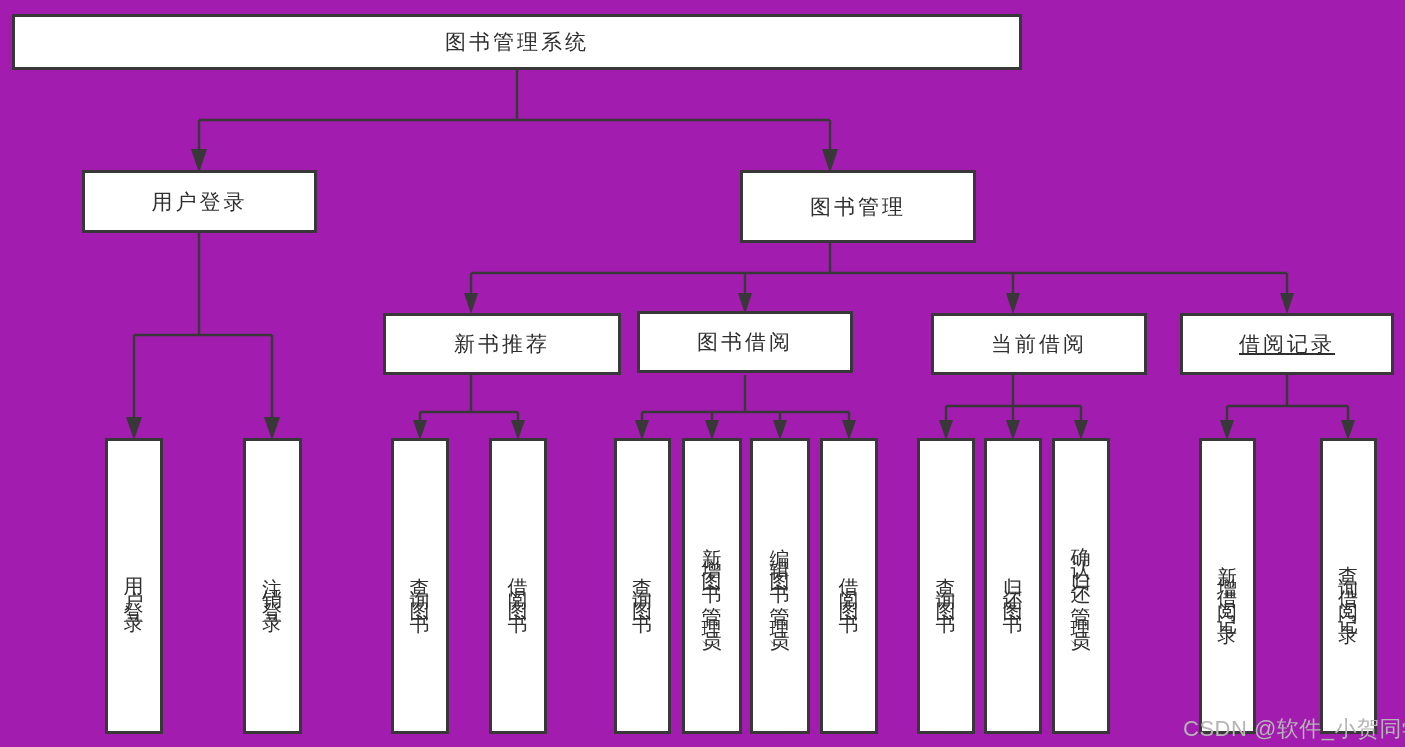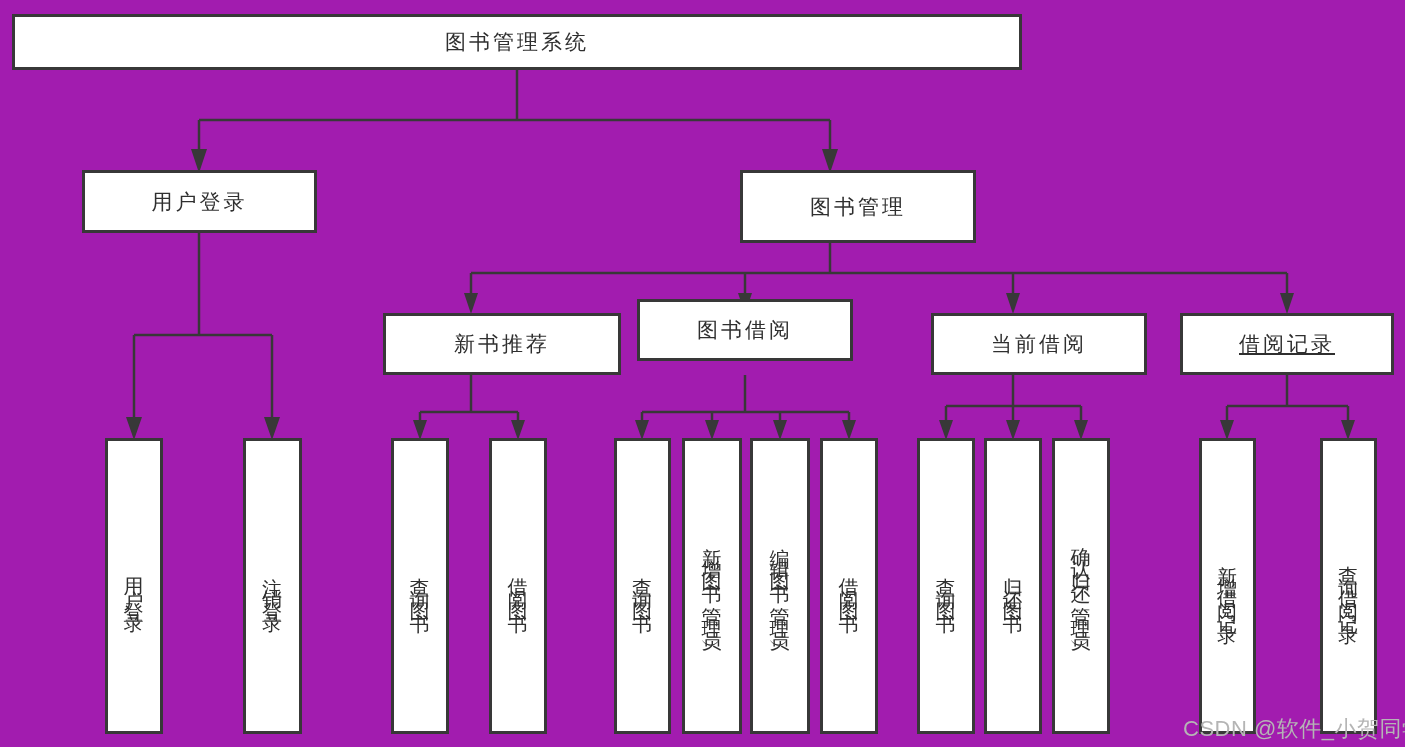--- a/index.html
+++ b/index.html
@@ -138,21 +138,21 @@
   <div class="node" style="left:82px; top:170px; width:235px; height:63px;">
     <span class="lbl">用户登录</span>
   </div>
   <div class="node" style="left:712px; top:170px; width:236px; height:73px;margin-left:28px;">
     <span class="lbl">图书管理</span>
   </div>
 
   <div class="node" style="left:363px; top:313px; width:238px; height:62px;margin-left:20px;">
     <span class="lbl">新书推荐</span>
   </div>
-  <div class="node" style="left:637px; top:299px; width:216px; height:62px;">
+  <div class="node" style="left:637px; top:311px; width:216px; height:62px;">
     <span class="lbl">图书借阅</span>
   </div>
   <div class="node" style="left:931px; top:313px; width:216px; height:62px;">
     <span class="lbl">当前借阅</span>
   </div>
   <div class="node" style="left:1180px; top:313px; width:214px; height:62px;text-decoration:underline;">
     <span class="lbl">借阅记录</span>
   </div>
 
   <div class="node v" style="left:105px; top:438px; width:58px; height:296px;">

